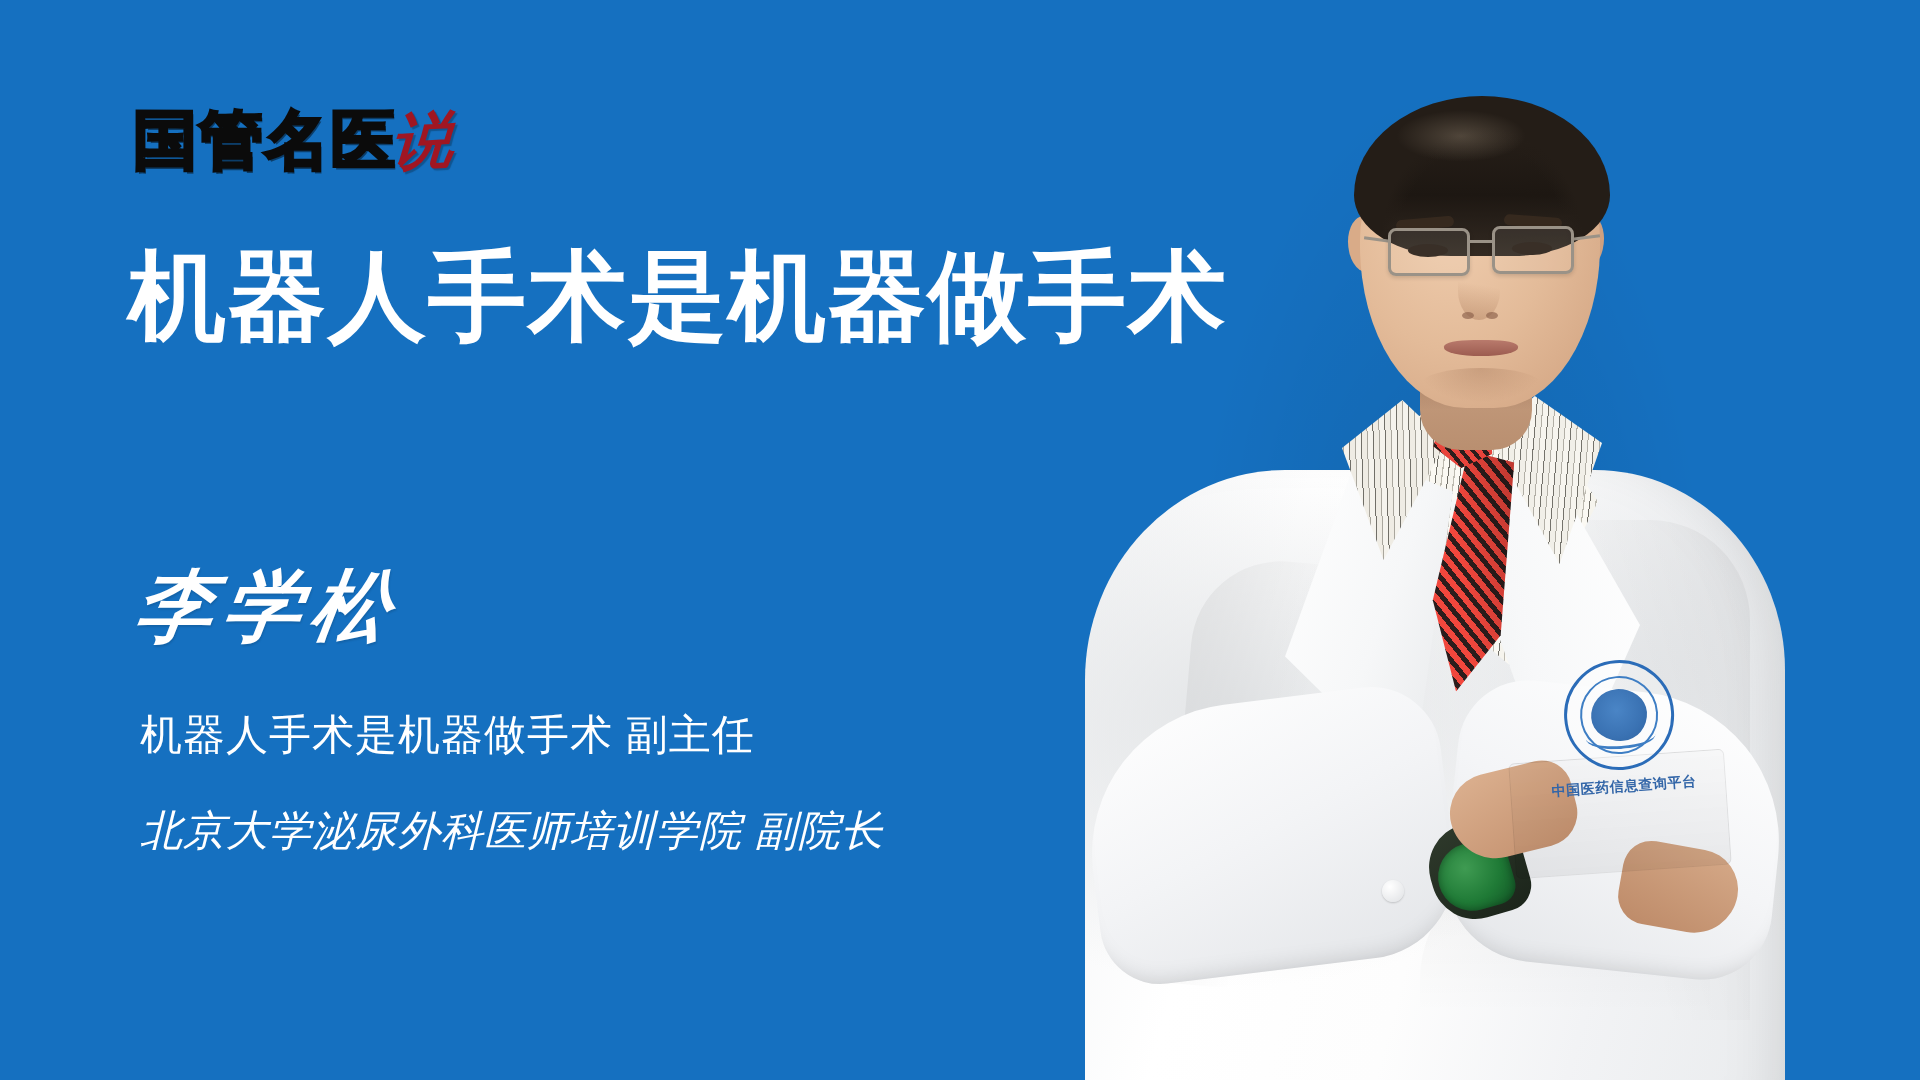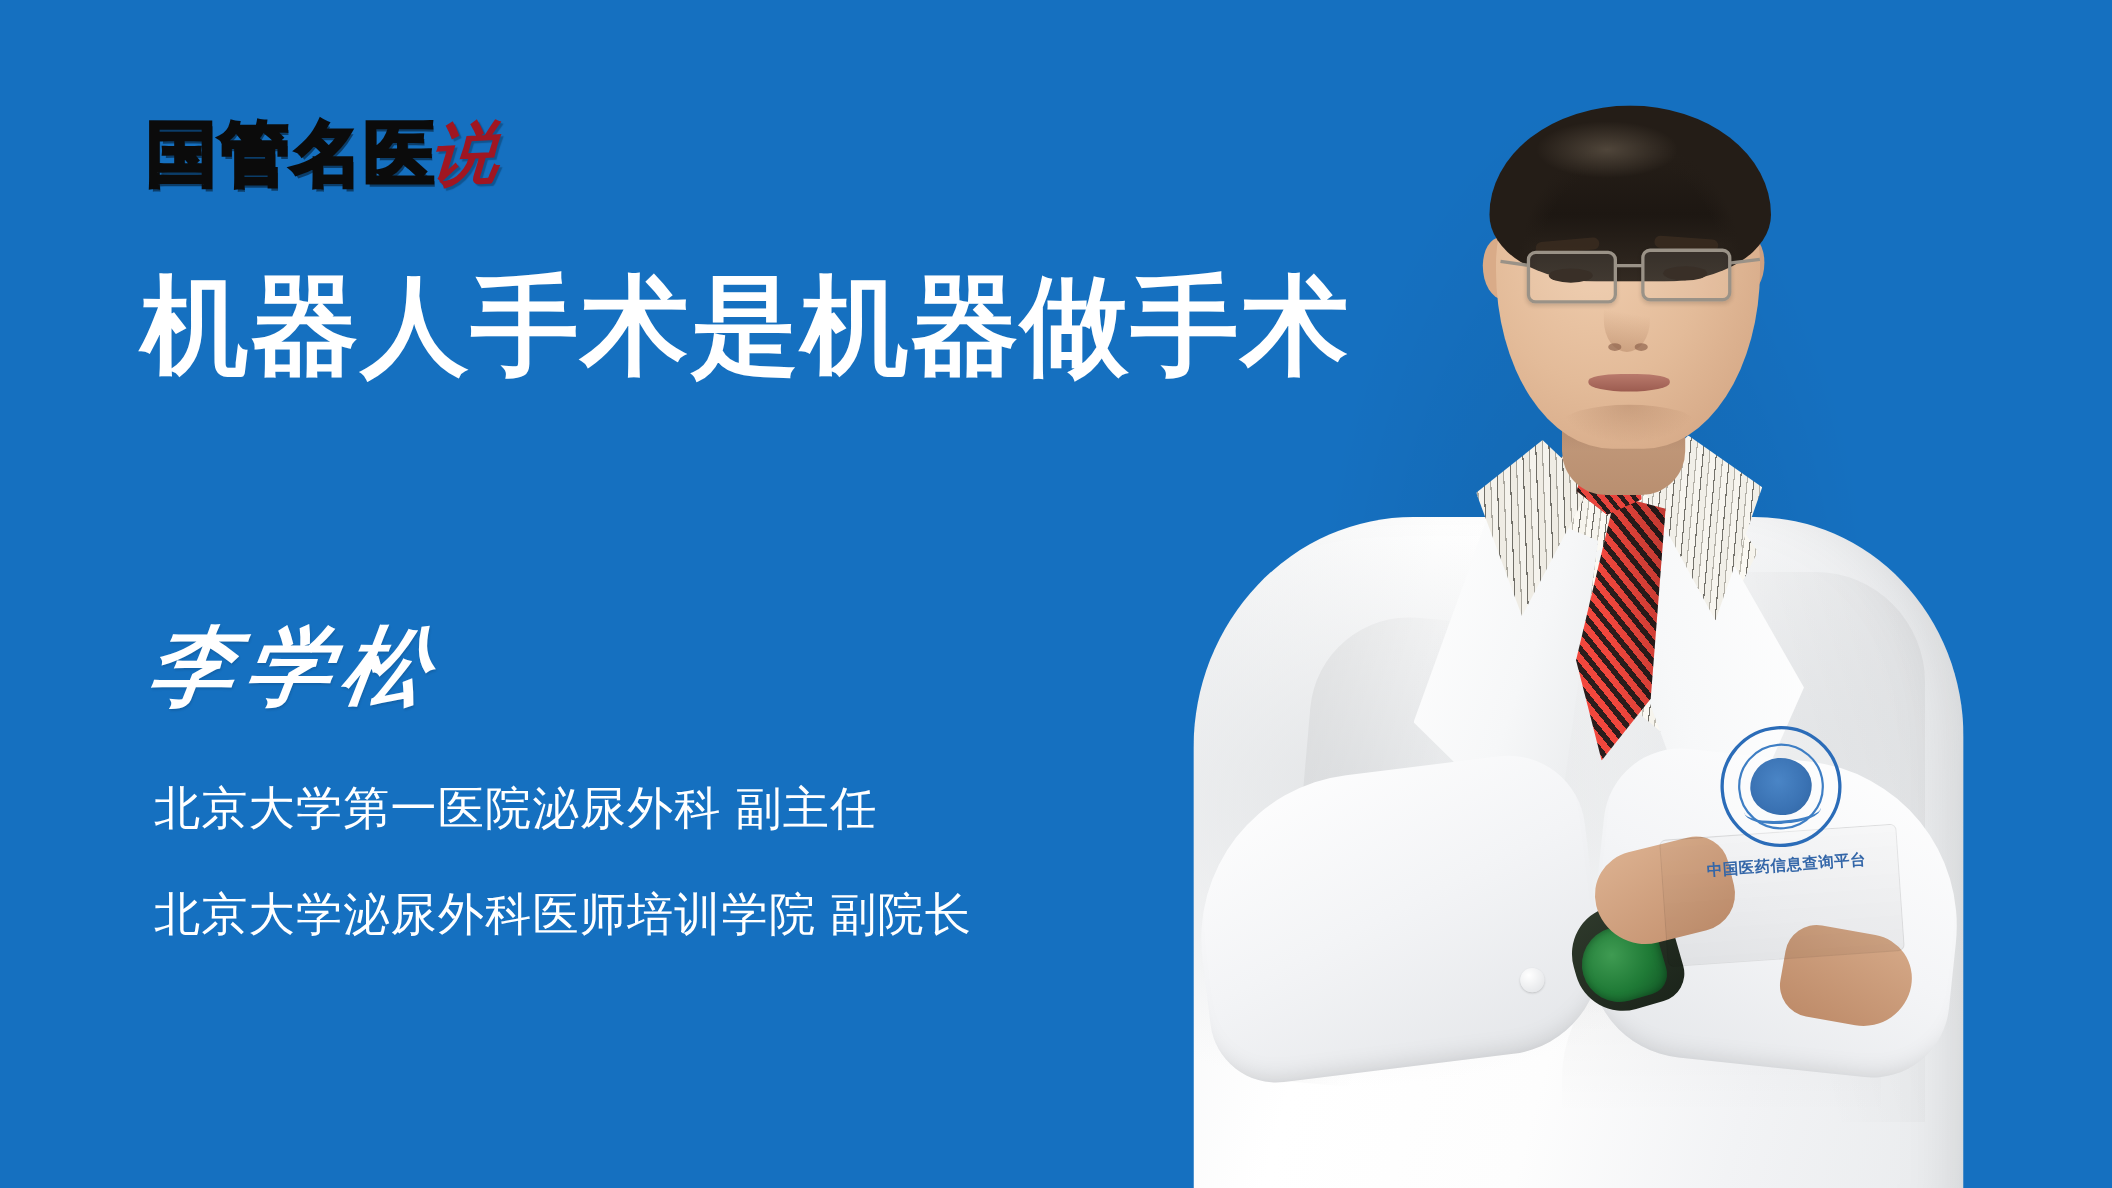--- a/index.html
+++ b/index.html
@@ -45,21 +45,21 @@
     text-shadow:1px 2px 2px rgba(0,0,0,.12);
   }
 
   
   .credentials { position:absolute; left:140px; top:714px; }
   .cred-line {
     color:#fff; font-size:42px; line-height:1; font-weight:400;
     letter-spacing:1px; margin-bottom:54px; white-space:nowrap;
     font-family:"Liberation Sans","DejaVu Sans",sans-serif;
   }
-  .cred-line:last-child { margin-bottom:0; }
+  .cred-line:last-child { margin-bottom:0;font-style:italic; }
 
   
   .portrait { position:absolute; left:1120px; top:0; width:800px; height:1080px; }
 
   .p-shadow {
     position:absolute; left:50px; top:40px; width:560px; height:1040px;
     background:radial-gradient(ellipse at 50% 60%, rgba(0,0,0,.10) 0%, rgba(0,0,0,0) 66%);
   }
 
   
@@ -309,21 +309,21 @@
     <span class="logo-say">说</span>
   </div>
 
   <div class="title">
     <div class="title-line">机器人手术是机器做手术</div>
   </div>
 
   <div class="doctor-name">李学松</div>
 
   <div class="credentials">
-    <div class="cred-line">北京大学第一医院泌尿外科  副主任</div>
+    <div class="cred-line">机器人手术是机器做手术  副主任</div>
     <div class="cred-line">北京大学泌尿外科医师培训学院  副院长</div>
   </div>
 
   <div class="portrait">
     <div class="p-shadow"></div>
 
     <div class="coat"></div>
     <div class="coat-fold-a"></div>
     <div class="coat-fold-b"></div>
     <div class="coat-fold-c"></div>

